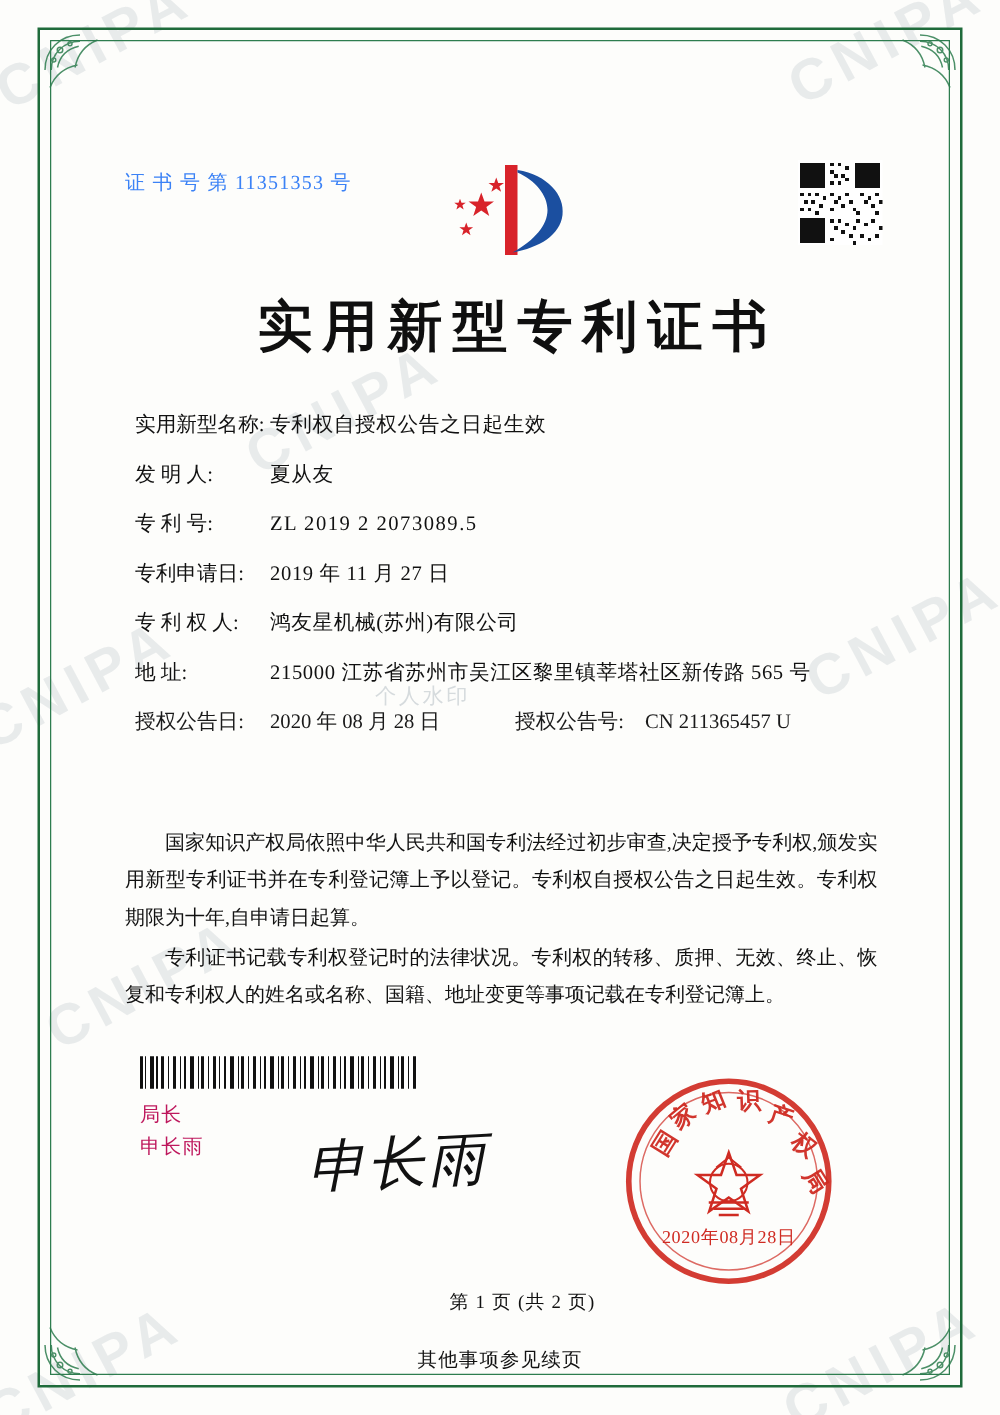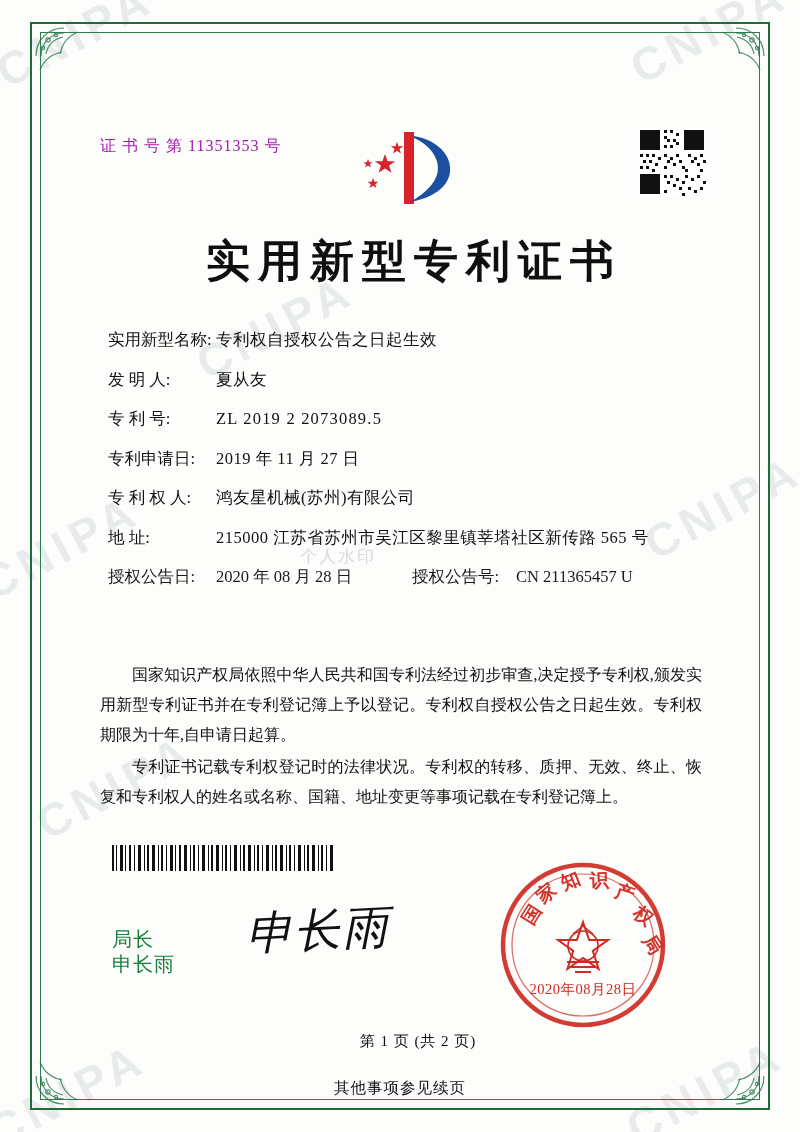--- a/index.html
+++ b/index.html
@@ -89,21 +89,21 @@
     user-select: none;
   }
 
   
   .cert-no {
     position: absolute;
     left: 100px;
     top: 136px;
     font-size: 16px;
     letter-spacing: 1px;
-    color: #a21caf;
+    color: #3b82f6;
   }
 
   .logo {
     position: absolute;
     left: 352px;
     top: 126px;
     width: 108px;
     height: 88px;
   }
   .logo svg { width: 100%; height: 100%; display: block; }
@@ -195,24 +195,24 @@
     top: 845px;
     width: 222px;
     height: 26px;
   }
   .barcode svg { width: 100%; height: 100%; display: block; }
 
   
   .sig-label {
     position: absolute;
     left: 112px;
-    top: 927px;
-    font-size: 20px;
+    top: 880px;
+    font-size: 16px;
     line-height: 25px;
-    color: #15803d;
+    color: #be185d;
     letter-spacing: 1px;
   }
   .sig-hand {
     position: absolute;
     left: 246px;
     top: 900px;
     font-size: 46px;
     color: #111;
     font-family: "DejaVu Serif", serif;
     font-style: italic;

